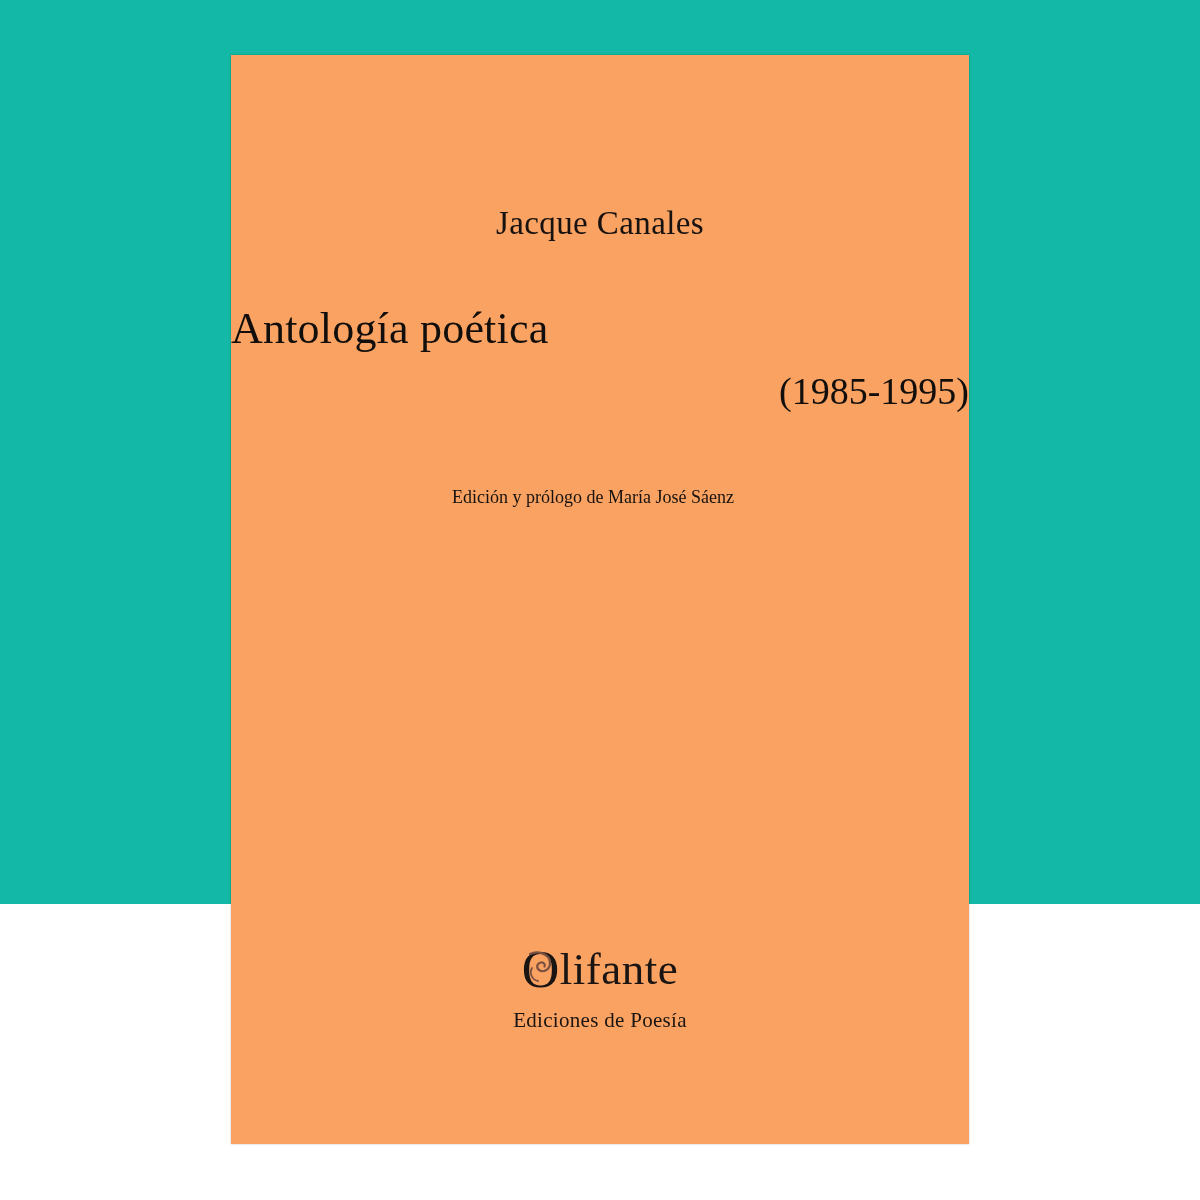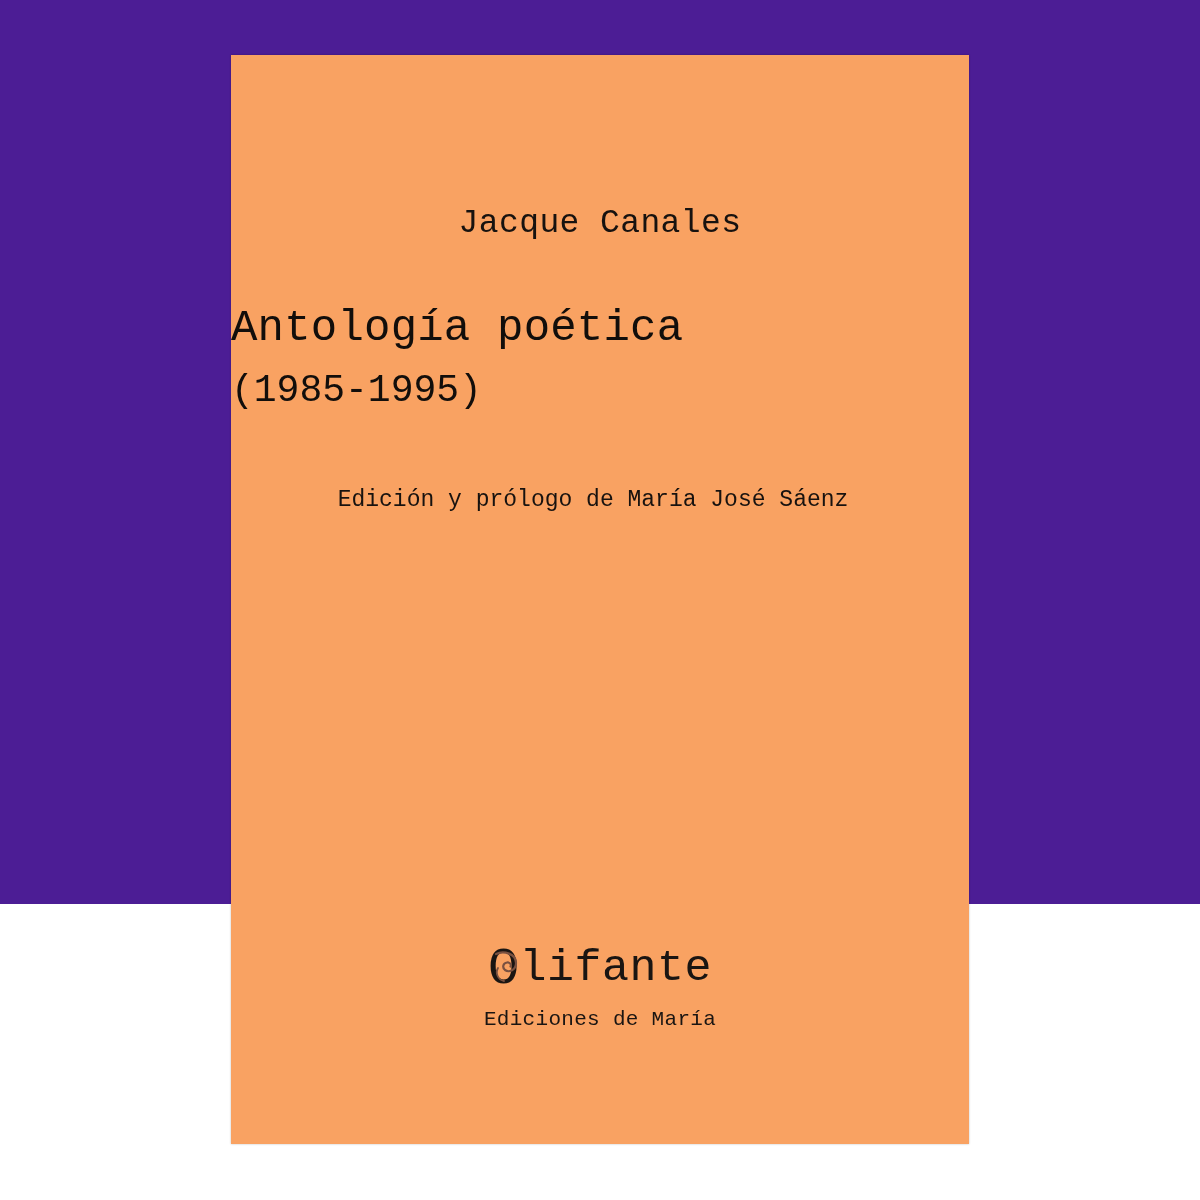--- a/index.html
+++ b/index.html
@@ -12,22 +12,21 @@
   body {
     font-family: "Liberation Serif", serif;
     position: relative;
   }
   .page-canvas {
     position: absolute;
     left: 0;
     top: 0;
     width: 1200px;
     height: 904px;
-    background: #4c1d95;
-    font-family: Liberation Mono, monospace;
+    background: #14b8a6;
   }
   .book-cover {
     position: absolute;
     left: 231px;
     top: 55px;
     width: 738px;
     height: 1089px;
     background: #f9a262;
     box-shadow: 0 0 2px rgba(0,0,0,0.25);
     overflow: hidden;
@@ -57,31 +56,31 @@
     text-align: left;
     font-size: 44px;
     color: #120e0b;
     letter-spacing: 0.2px;
   }
   .subtitle-years {
     position: absolute;
     left: 0;
     right: 0;
     top: 314px;
-    text-align: left;
+    text-align: right;
     font-size: 38px;
     color: #120e0b;
   }
   .editor-line {
     position: absolute;
     left: 0;
     right: 14px;
     top: 432px;
     text-align: center;
-    font-size: 23px;
+    font-size: 18px;
     color: #17120f;
   }
   .publisher-block {
     position: absolute;
     left: 0;
     right: 0;
     top: 845px;
     text-align: center;
     margin-top: 44px;
   }
@@ -130,18 +129,18 @@
       <div class="editor-line">Edición y prólogo de María José Sáenz</div>
 
       <div class="publisher-block">
         <div class="publisher-name">
           <span class="drop-o">O</span><span>lifante</span>
           <svg class="logo-swirl" viewBox="0 0 40 42">
             <path d="M10 8 C18 4, 30 8, 30 17 C30 24, 23 27, 19 24 C16 21.5, 17 17, 21 16.5 C24 16.2, 25.5 18.5, 24.5 20.5" fill="none" stroke="#7a5140" stroke-width="2.2" stroke-linecap="round"></path>
             <path d="M12 22 C9 27, 12 34, 18 35" fill="none" stroke="#7a5140" stroke-width="1.8" stroke-linecap="round"></path>
           </svg>
         </div>
-        <div class="publisher-tagline">Ediciones de María</div>
+        <div class="publisher-tagline">Ediciones de Poesía</div>
       </div>
 
     </div>
   </div>
 </div>
 
 </body></html>

